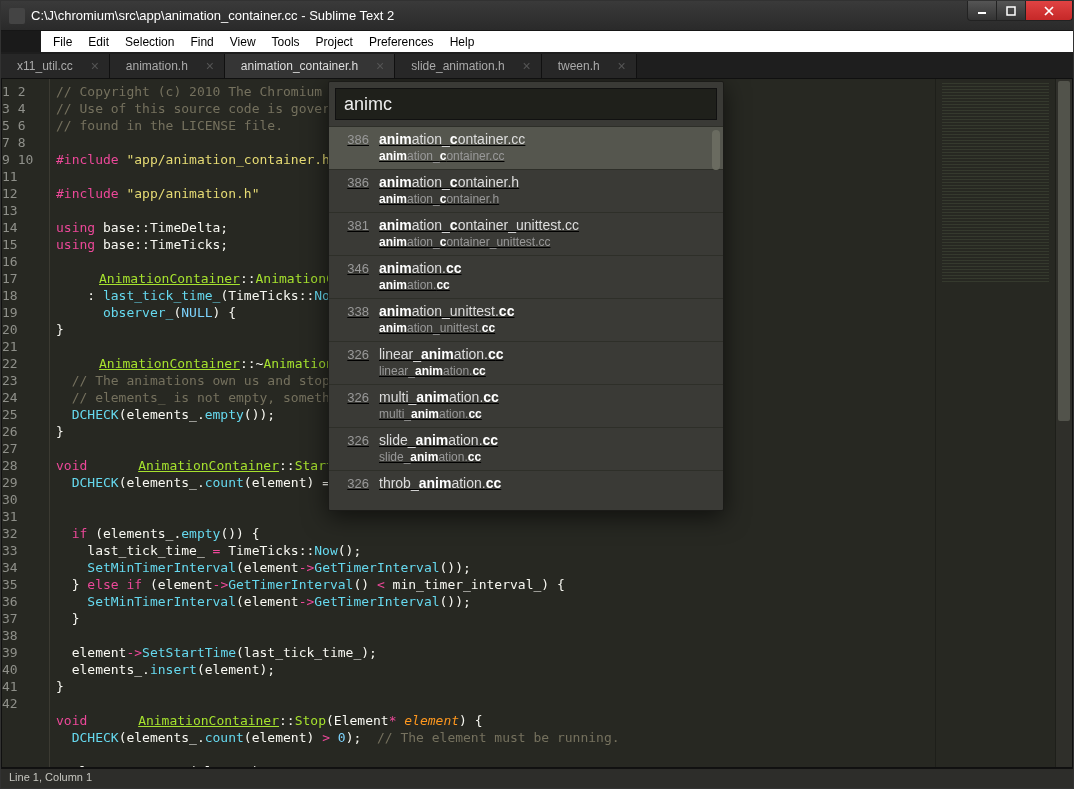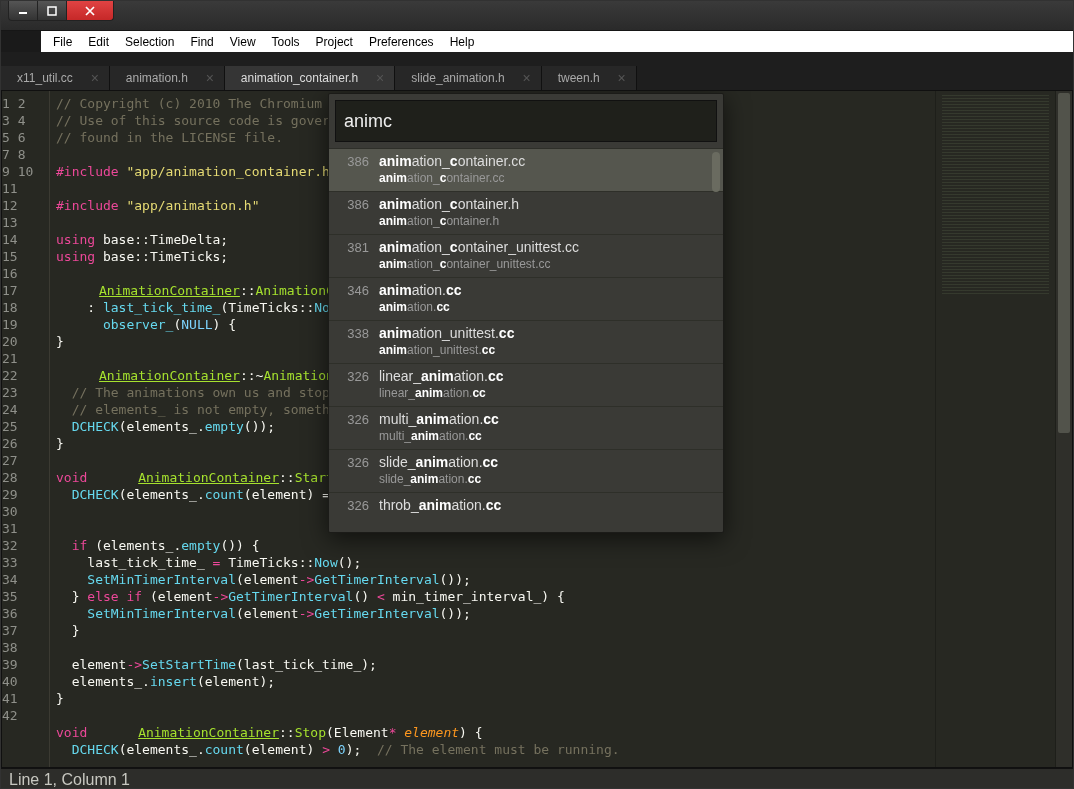--- a/index.html
+++ b/index.html
@@ -68,21 +68,21 @@
     display: flex;
     align-items: center;
     padding: 0 4px;
     font-size: 12px;
     color: #000;
     margin-left: 40px;
   }
   .menubar .menuitem { padding: 2px 8px; }
   
   .tabbar {
-    height: 39px;
+    height: 27px;
     background: #1e1e1e;
     display: flex;
     align-items: flex-end;
     border-bottom: 1px solid #101010;
     padding-top: 4px;
   }
   .tab {
     height: 24px;
     padding: 0 36px 0 16px;
     color: #aaa;
@@ -169,21 +169,21 @@
     top: 2px; left: 2px; right: 2px;
     height: 340px;
     background: #52534b;
     border-radius: 2px;
   }
   
   .statusbar {
     height: 20px;
     background: #2d2d2a;
     color: #c7c7c0;
-    font-size: 16px;
+    font-size: 11px;
     padding: 2px 8px;
     border-top: 1px solid #111;
   }
 
   
   .goto {
     position: absolute;
     top: 2px;
     left: 326px;
     width: 396px;
@@ -191,30 +191,30 @@
     border: 1px solid #1b1b18;
     border-radius: 2px;
     box-shadow: 0 6px 24px rgba(0,0,0,.6);
     z-index: 10;
     overflow: hidden;
   }
   .goto input {
     display: block;
     width: calc(100% - 12px);
     margin: 6px;
-    height: 42px;
+    height: 32px;
     background: #1f201b;
     border: 1px solid #111;
     color: #eee;
     font-size: 18px;
     padding: 0 8px;
     font-family: inherit;
     outline: none;
   }
-  .goto .g-list { max-height: 410px; overflow: hidden; position: relative; }
+  .goto .g-list { max-height: 410px; overflow: hidden; position: relative; text-decoration: underline; }
   .goto .g-item {
     display: flex;
     gap: 10px;
     padding: 3px 10px 5px 10px;
     color: #c9c9c0;
     border-top: 1px solid #2e2f29;
     min-height: 40px;
     align-items: flex-start;
   }
   .goto .g-item.selected { background: #55564e; }
@@ -231,20 +231,24 @@
     background: #6a6b60;
     border-radius: 4px;
   }
 </style>
 </head>
 <body>
 
 <div class="window">
 
   <div class="titlebar">
+    <div class="title-left">
+      <span class="appicon"></span>
+      <span>C:\J\chromium\src\app\animation_container.cc - Sublime Text 2</span>
+    </div>
     <div class="winbtns">
       <div class="winbtn min">
         <svg width="10" height="10">
             <rect x="1" y="6" width="8" height="2"></rect>
           </svg>
       </div>
       <div class="winbtn">
         <svg width="10" height="10">
             <rect x="1" y="1" width="8" height="8" fill="none" stroke="#fff" stroke-width="1.5"></rect>
           </svg>

